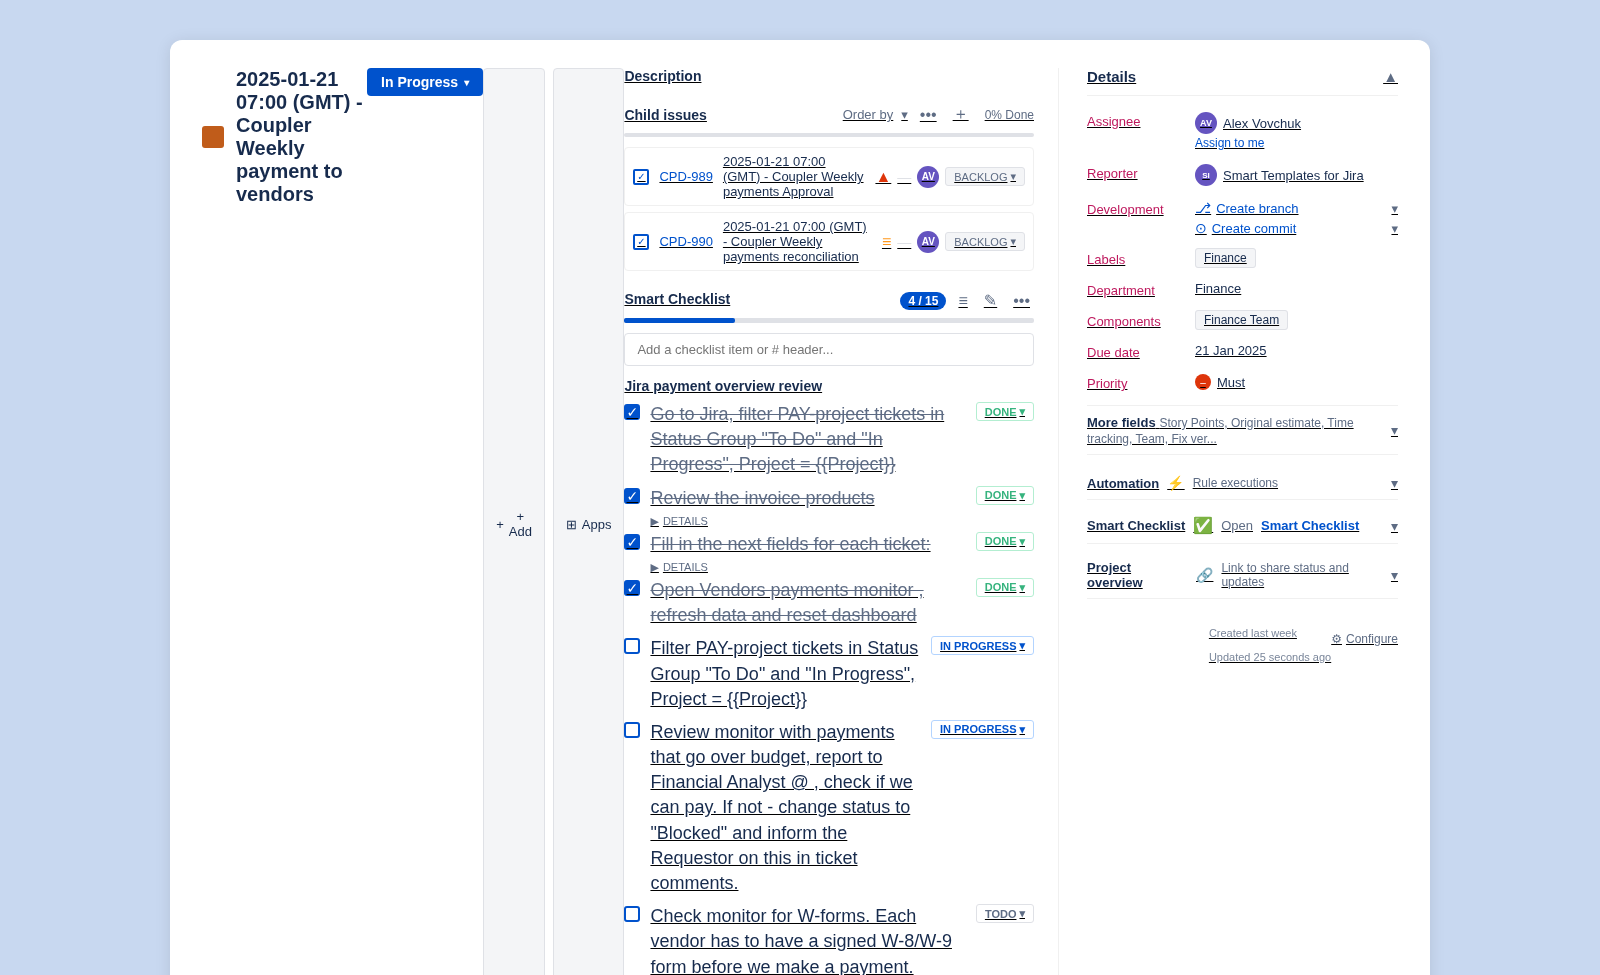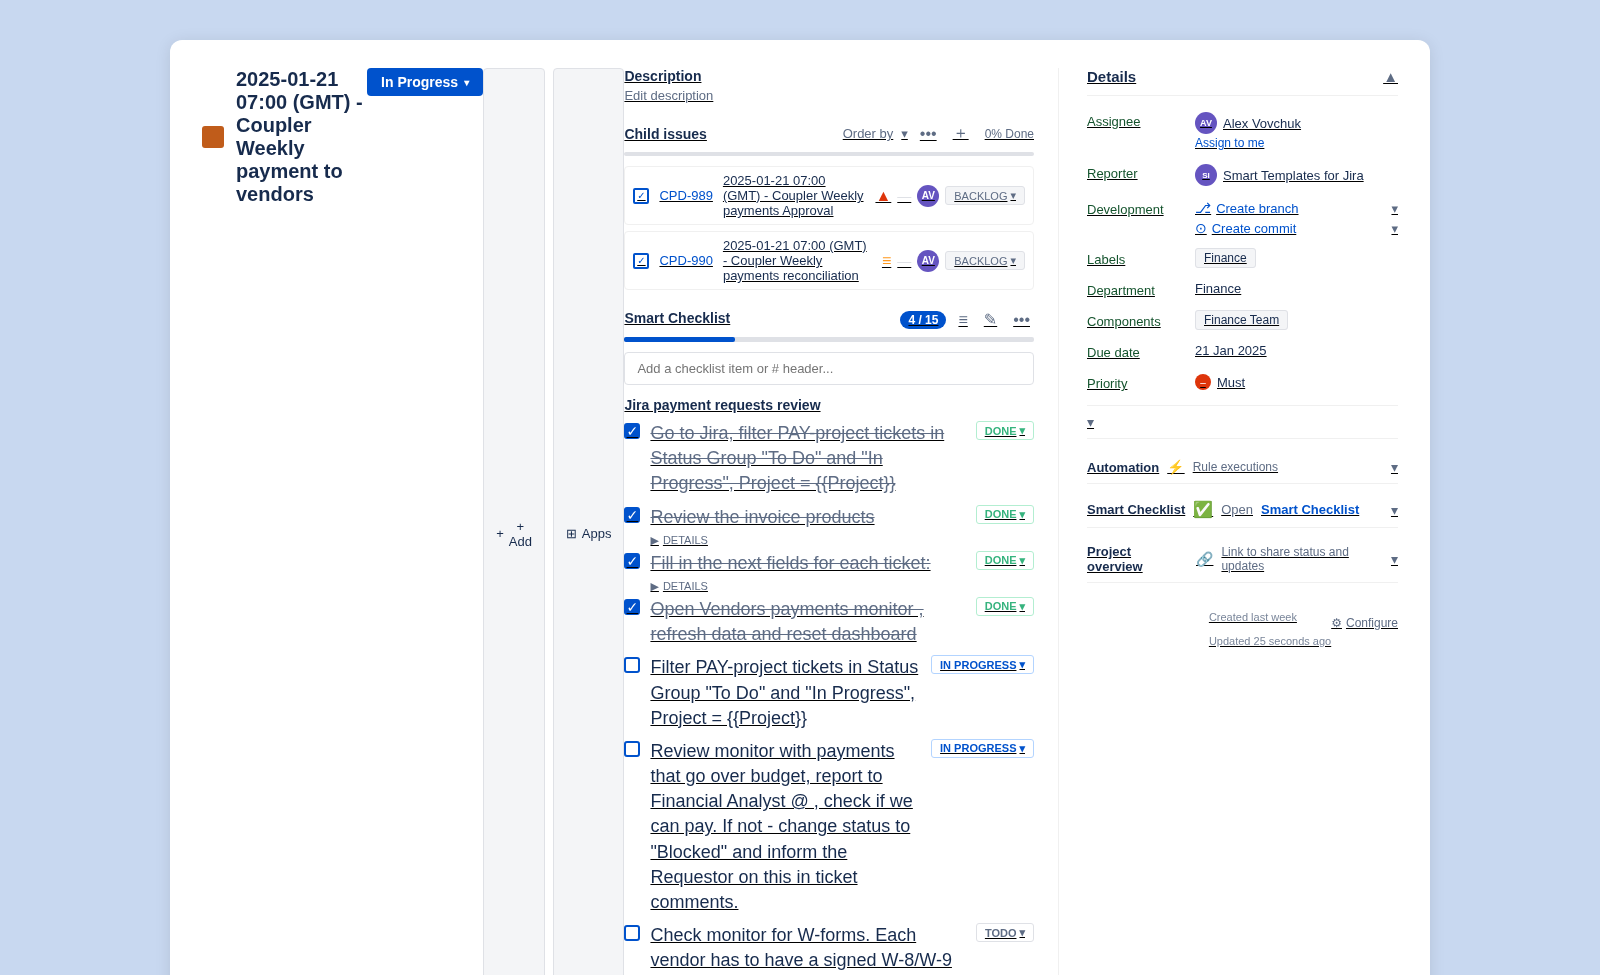--- a/index.html
+++ b/index.html
@@ -331,21 +331,21 @@
       border-bottom: 1px solid #f0f0f0;
     }
     .detail-row {
       display: flex;
       align-items: flex-start;
       gap: 8px;
       margin-bottom: 14px;
     }
     .detail-label {
       width: 100px;
-      color: #14532d;
+      color: #be185d;
       font-size: 13px;
       flex-shrink: 0;
       padding-top: 2px;
     }
     .detail-value {
       flex: 1;
       font-size: 13px;
       color: #172b4d;
     }
     .assignee-row {
@@ -526,21 +526,20 @@
       <span>⊞</span>
       <span>Apps</span>
     </button>
   </div>
 
   <div class="card-inner">
     <div class="main-content">
 
       <div style="margin-bottom:18px;">
         <div class="section-title">Description</div>
-        <div class="section-subtitle" style="cursor:pointer;">Edit description</div>
       </div>
 
       <div>
         <div class="child-issues-header">
           <div class="left">Child issues</div>
           <div class="right">
             <span>Order by</span>
             <span>▾</span>
             <button class="icon-btn">•••</button>
             <button class="icon-btn">＋</button>
@@ -591,21 +590,21 @@
             <button class="icon-btn">✎</button>
             <button class="icon-btn">•••</button>
           </div>
         </div>
         <div class="checklist-progress-bg">
           <div class="checklist-progress-fill" style="width:27%"></div>
         </div>
 
         <input class="checklist-input" type="text" placeholder="Add a checklist item or # header..." style="">
 
-        <div class="checklist-group-title">Jira payment requests review</div>
+        <div class="checklist-group-title">Jira payment overview review</div>
 
         
         <div class="checklist-item">
           <div class="ci-check checked">✓</div>
           <span class="ci-text">Go to Jira, filter PAY-project tickets in Status Group "To Do" and "In Progress", Project = {{Project}}</span>
           <div class="ci-status done">
             <span>DONE</span>
             <span>▾</span>
           </div>
         </div>
@@ -759,20 +758,24 @@
 
       <div class="detail-row">
         <div class="detail-label">Priority</div>
         <div class="detail-value" style="display:flex;align-items:center;gap:6px;">
           <span class="priority-dot">–</span>
           <span>Must</span>
         </div>
       </div>
 
       <div class="more-fields-row">
+        <div>
+          <span style="font-weight:600;font-size:13px;color:#172b4d;">More fields</span>
+          <span class="more-fields-text">Story Points, Original estimate, Time tracking, Team, Fix ver...</span>
+        </div>
         <span style="color:#5e6c84;">▾</span>
       </div>
 
       <div class="panel-section">
         <div style="display:flex;align-items:center;gap:8px;">
           <span class="panel-section-title">Automation</span>
           <span class="lightning-icon">⚡</span>
           <span class="panel-section-content">Rule executions</span>
         </div>
         <span style="color:#5e6c84;cursor:pointer;">▾</span>

